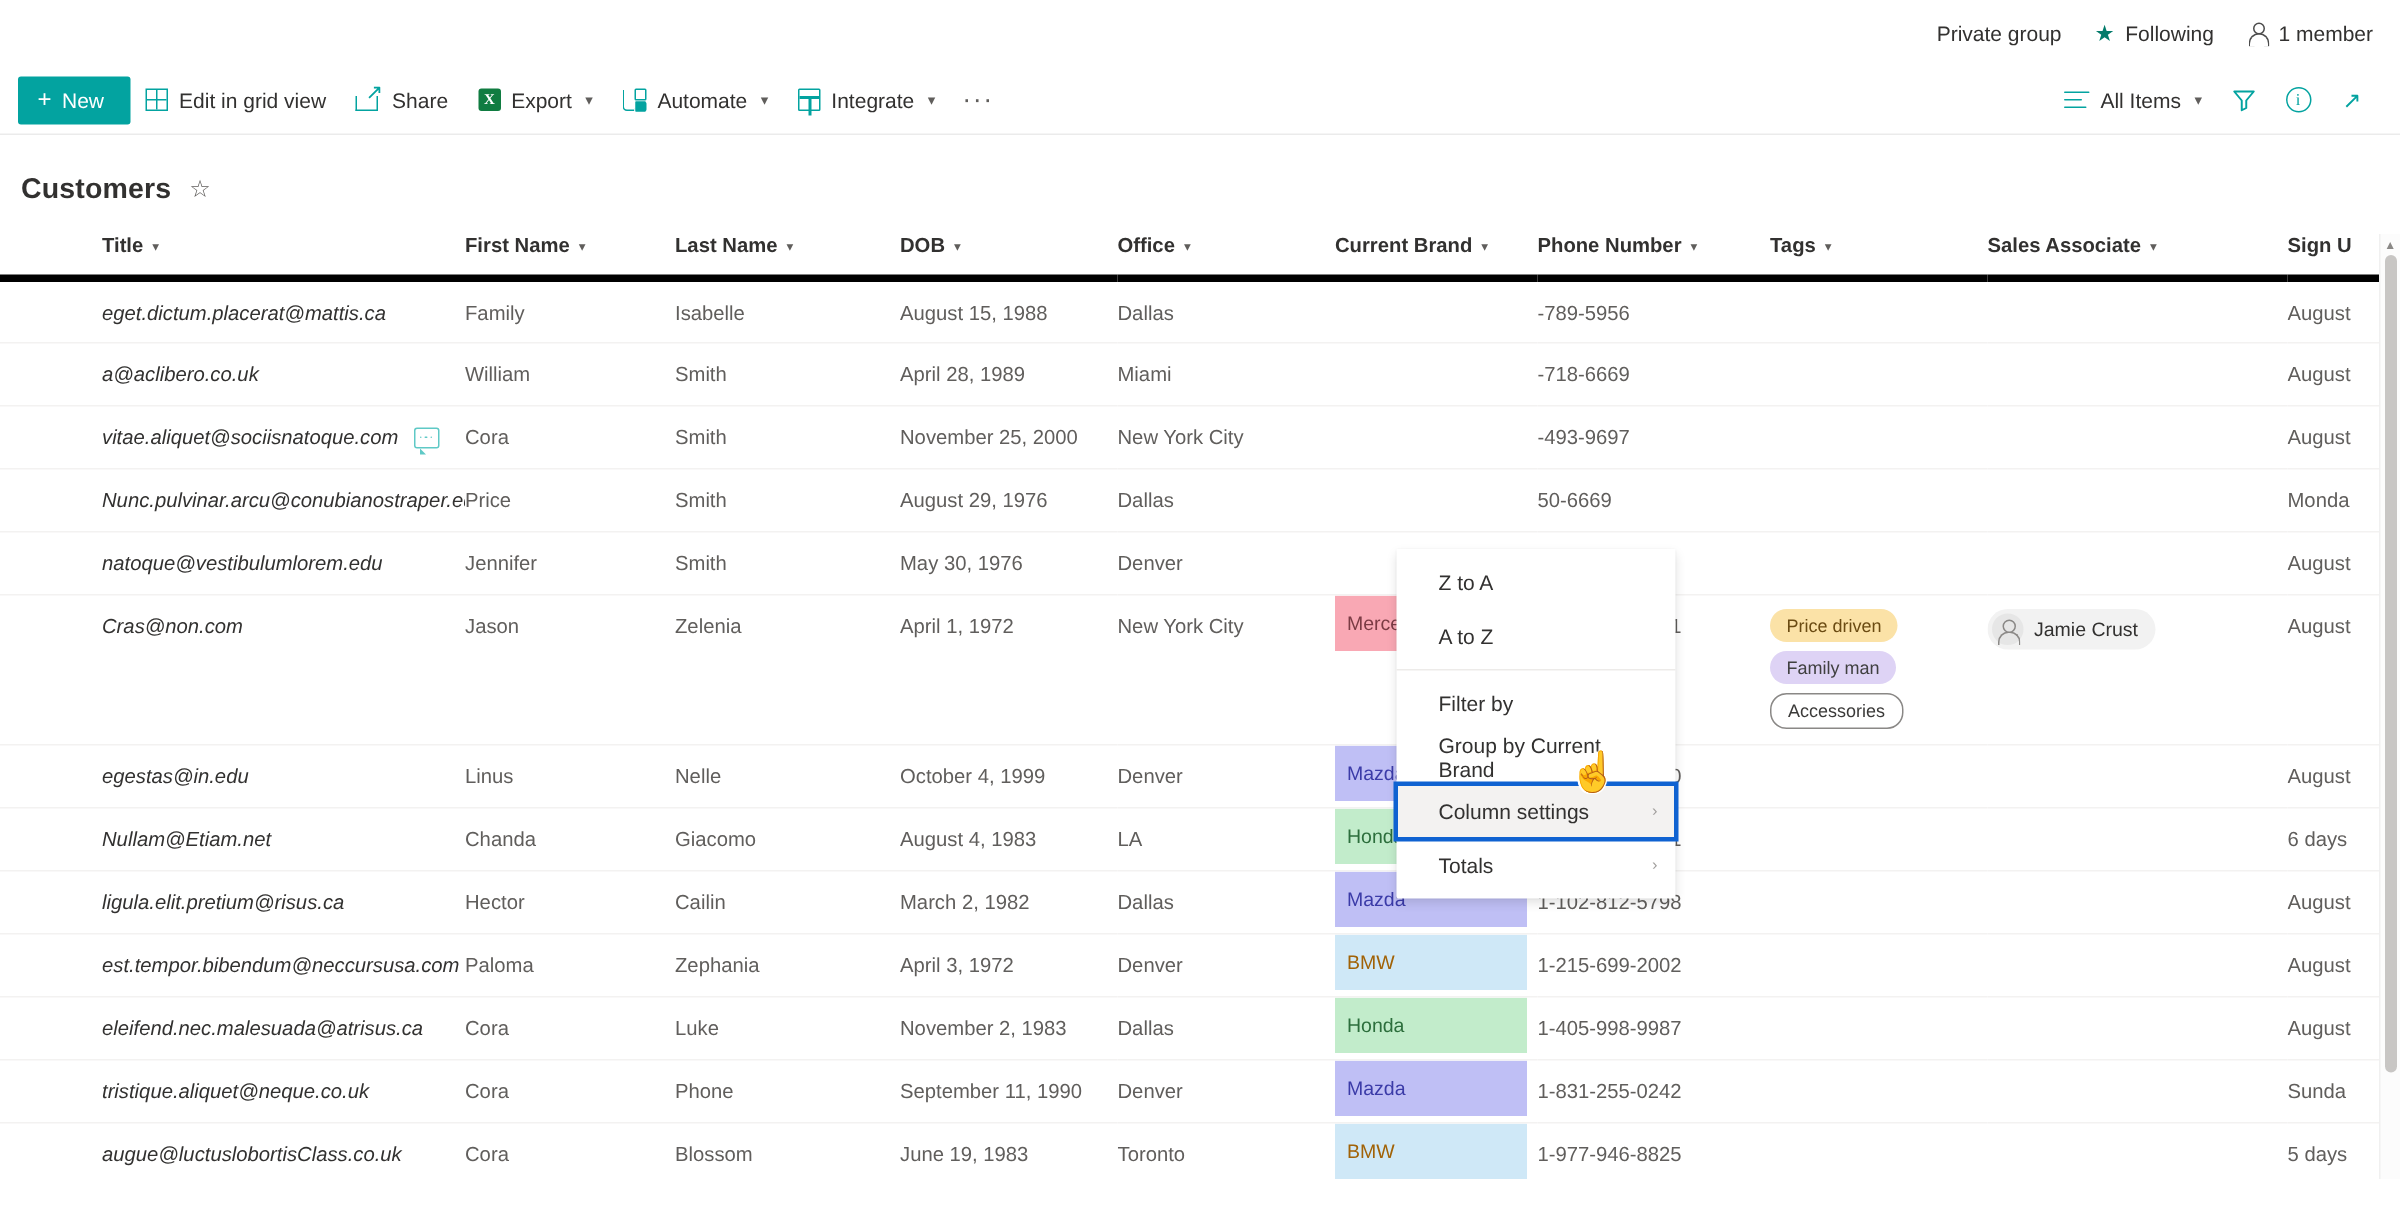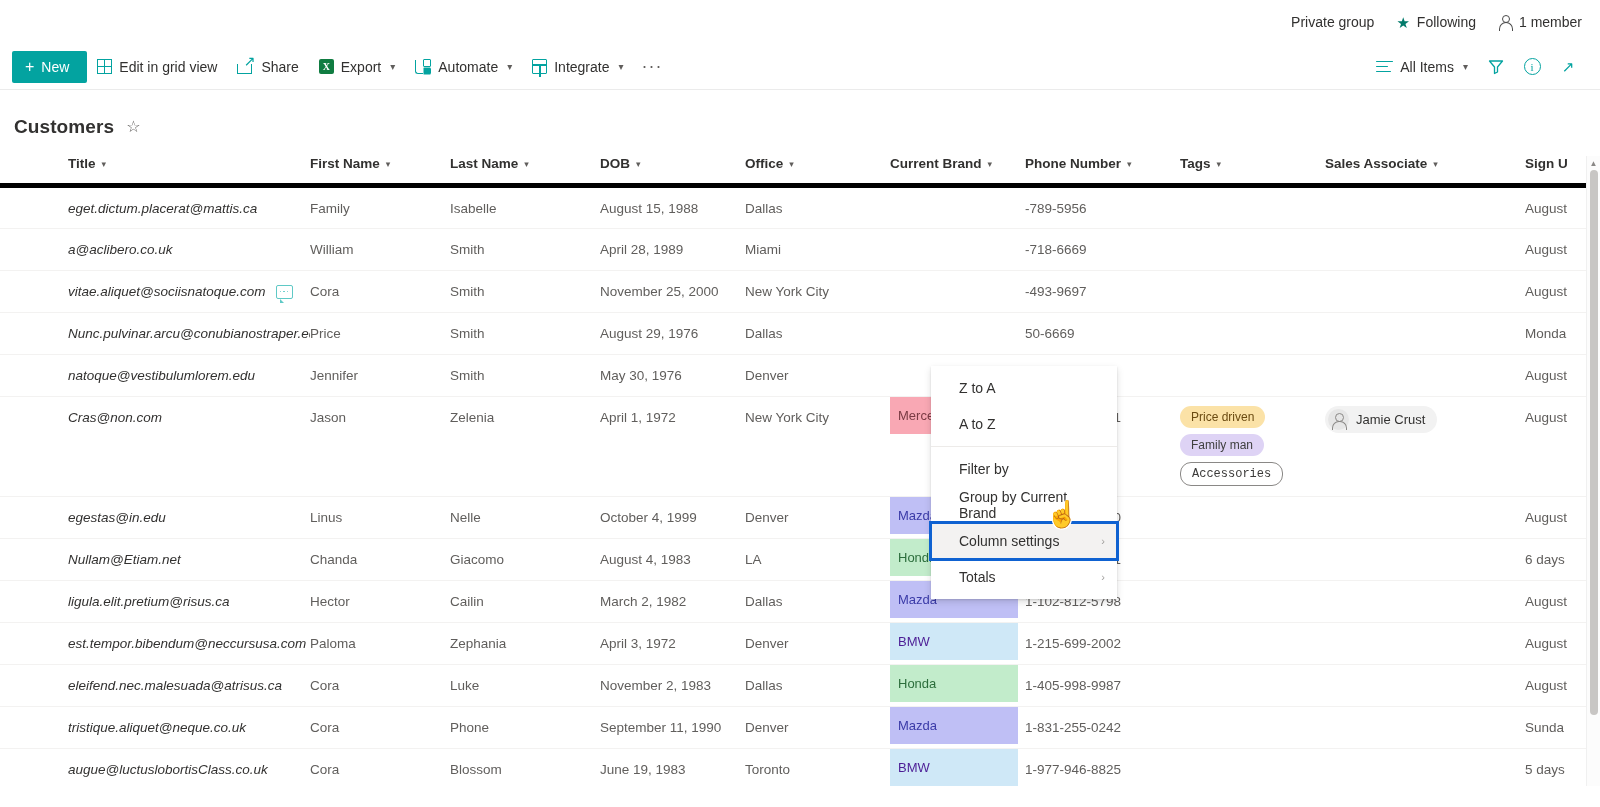--- a/index.html
+++ b/index.html
@@ -151,27 +151,27 @@
     content:"";position:absolute;top:0;width:1.7px;height:1.7px;background:#5fc9c6;border-radius:50%;
   }
   .comment-ic i::before{left:0;} .comment-ic i span{left:3.6px;position:absolute;} .comment-ic i::after{left:7.2px;}
 
   .brandchip {
     display:block; padding:11px 0 11px 8px; font-size:13px; width:128px;
   }
   .b-mercedes { background:#f9a8b4; color:#7a3b44; }
   .b-mazda    { background:#bfbff5; color:#3b3ba8; }
   .b-honda    { background:#c2eccb; color:#2c6e3c; }
-  .b-bmw      { background:#cfe8f7; color:#4c1d95; }
+  .b-bmw      { background:#cfe8f7; color:#a16207; }
 
   .tagwrap { padding: 9px 0 10px 0; display:flex; flex-direction:column; gap:6px; align-items:flex-start; }
   .tag { font-size:12px; padding:4px 11px; border-radius:11px; white-space:nowrap; }
   .tag-yellow { background:#fbe2a7; color:#6b4b12; }
   .tag-purple { background:#ded3f5; color:#404040; }
-  .tag-plain  { background:#ffffff; color:#3b3a39; border:1px solid #8a8886;font-family:Liberation Mono, monospace; }
+  .tag-plain  { background:#ffffff; color:#3b3a39; border:1px solid #8a8886; }
 
   .person { display:inline-flex; align-items:center; gap:7px; background:#f2f2f2;
             border-radius:14px; padding:3px 12px 3px 3px; margin-top:9px; }
   .avatar { width:21px;height:21px;border-radius:50%;background:#e6e6e6;position:relative;flex:none; }
   .avatar::before{content:"";position:absolute;left:7px;top:4px;width:7px;height:7px;
      border:1.3px solid #8a8886;border-radius:50%;}
   .avatar::after{content:"";position:absolute;left:4px;top:12px;width:13px;height:8px;
      border:1.3px solid #8a8886;border-bottom:none;border-radius:7px 7px 0 0;}
   .person .pname{ font-size:13px;color:#323130; }
 

